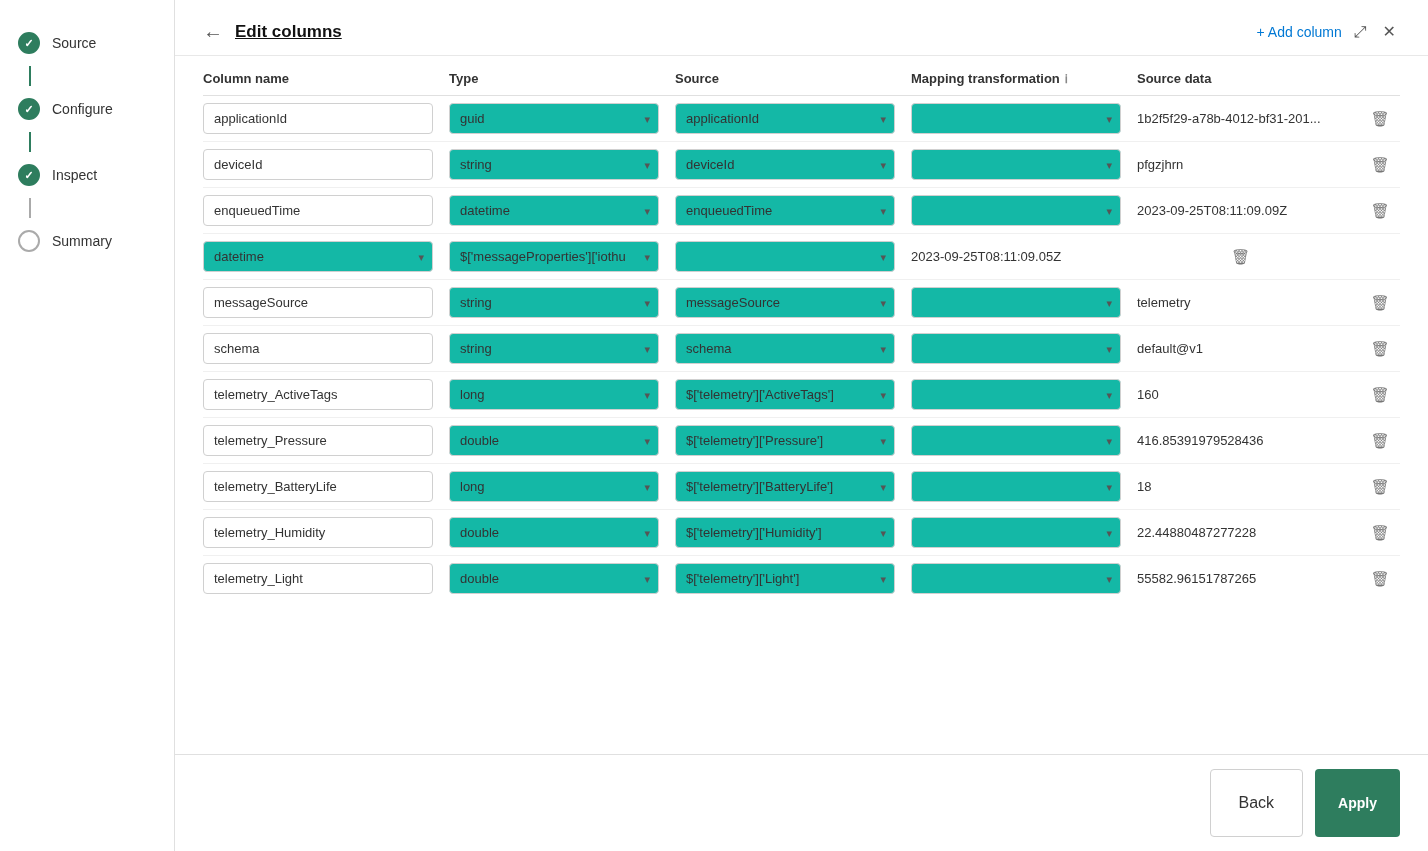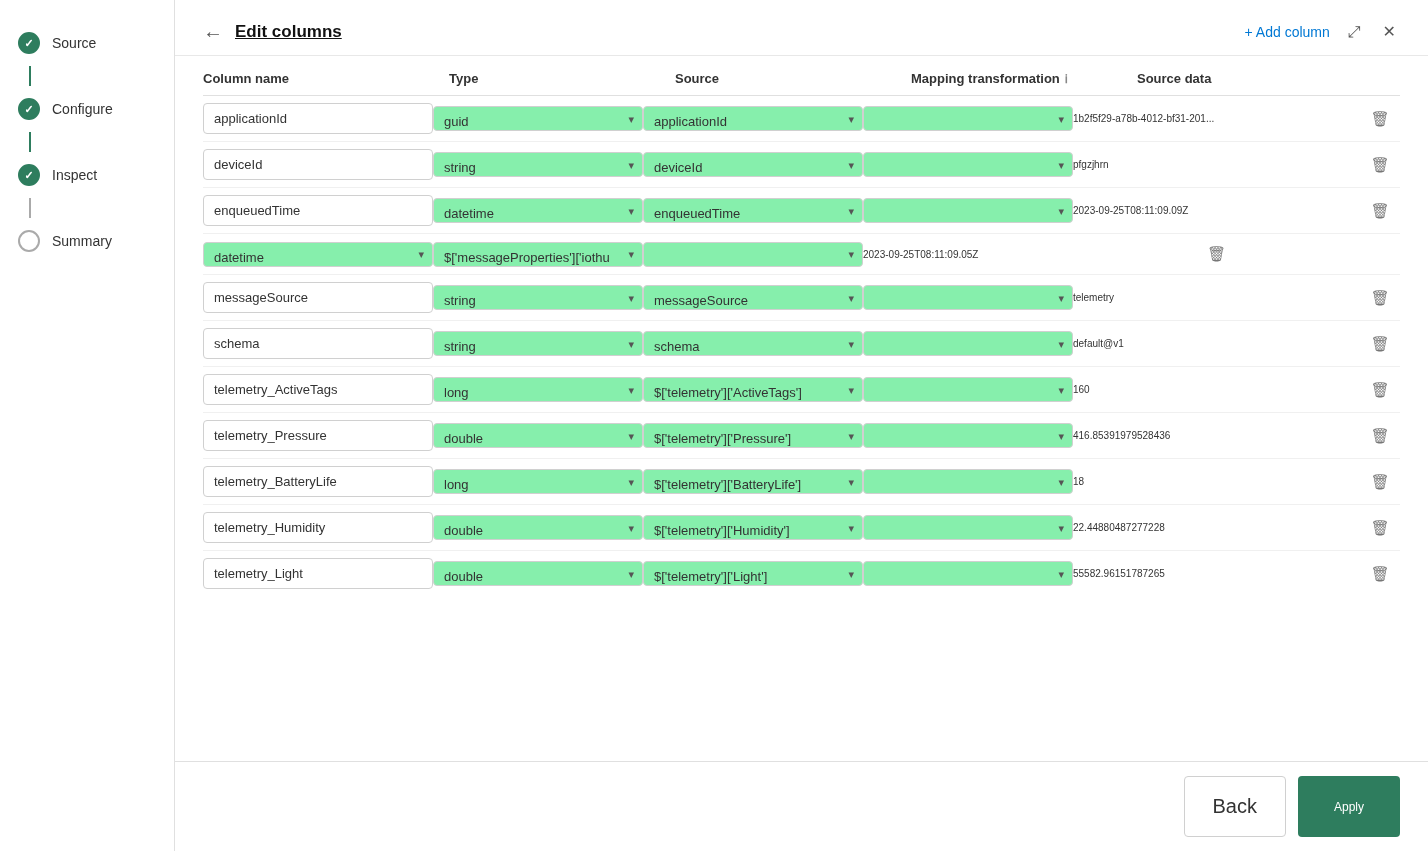--- a/index.html
+++ b/index.html
@@ -100,21 +100,21 @@
     }
     .page-title {
       font-size: 17px;
       font-weight: 600;
       color: #111;
       text-decoration: underline;
     }
     .header-right {
       display: flex;
       align-items: center;
-      gap: 14px;
+      gap: 8px;
     }
     .icon-btn {
       background: none;
       border: none;
       cursor: pointer;
       font-size: 16px;
       color: #555;
       padding: 4px;
     }
     .add-column-btn {
@@ -158,21 +158,21 @@
     }
     .col-header .info-icon {
       color: #888;
       font-size: 12px;
     }
 
     
     .data-row {
       display: grid;
       grid-template-columns: 230px 210px 220px 210px 1fr 40px;
-      gap: 0;
+      gap: 16px;
       padding: 7px 0;
       align-items: center;
       border-bottom: 1px solid #f0f0f0;
     }
     .data-row:last-child { border-bottom: none; }
 
     .field-input {
       border: 1px solid #d0d0d0;
       border-radius: 4px;
       padding: 7px 10px;
@@ -183,41 +183,41 @@
       outline: none;
     }
 
     .select-wrapper {
       position: relative;
       width: 100%;
     }
     .field-select {
       border: 1px solid #d0d0d0;
       border-radius: 4px;
-      padding: 7px 30px 1px 10px;
+      padding: 7px 30px 7px 10px;
       font-size: 13px;
-      background: #86efac;
+      background: #14b8a6;
       color: #333;
       width: 100%;
       appearance: none;
       outline: none;
       cursor: pointer;
     }
     .select-arrow {
       position: absolute;
       right: 9px;
       top: 50%;
       transform: translateY(-50%);
       pointer-events: none;
       color: #555;
       font-size: 11px;
     }
 
     .sample-data {
-      font-size: 10px;
+      font-size: 13px;
       color: #333;
       overflow: hidden;
       text-overflow: ellipsis;
       white-space: nowrap;
     }
 
     .delete-btn {
       background: none;
       border: none;
       cursor: pointer;
@@ -232,37 +232,37 @@
     
     .footer {
       display: flex;
       justify-content: flex-end;
       gap: 12px;
       padding: 14px 28px;
       border-top: 1px solid #e0e0e0;
       background: #fff;
     }
     .btn-back {
-      padding: 18px 28px;
+      padding: 24px 28px;
       border: 1px solid #d0d0d0;
       border-radius: 4px;
       background: #fff;
-      font-size: 20px;
+      font-size: 16px;
       cursor: pointer;
       color: #333;
     }
     .btn-apply {
-      padding: 9px 36px;
+      padding: 9px 23px;
       border: none;
       border-radius: 4px;
       background: #2e7d5e;
       color: #fff;
-      font-size: 12px;
-      cursor: pointer;
-      font-weight: 400;
+      font-size: 14px;
+      cursor: pointer;
+      font-weight: 700;
     }
 
     
     .table-area::-webkit-scrollbar { width: 6px; }
     .table-area::-webkit-scrollbar-track { background: #f0f0f0; }
     .table-area::-webkit-scrollbar-thumb { background: #c0c0c0; border-radius: 3px; }
   </style>
 </head>
 <body>
 

